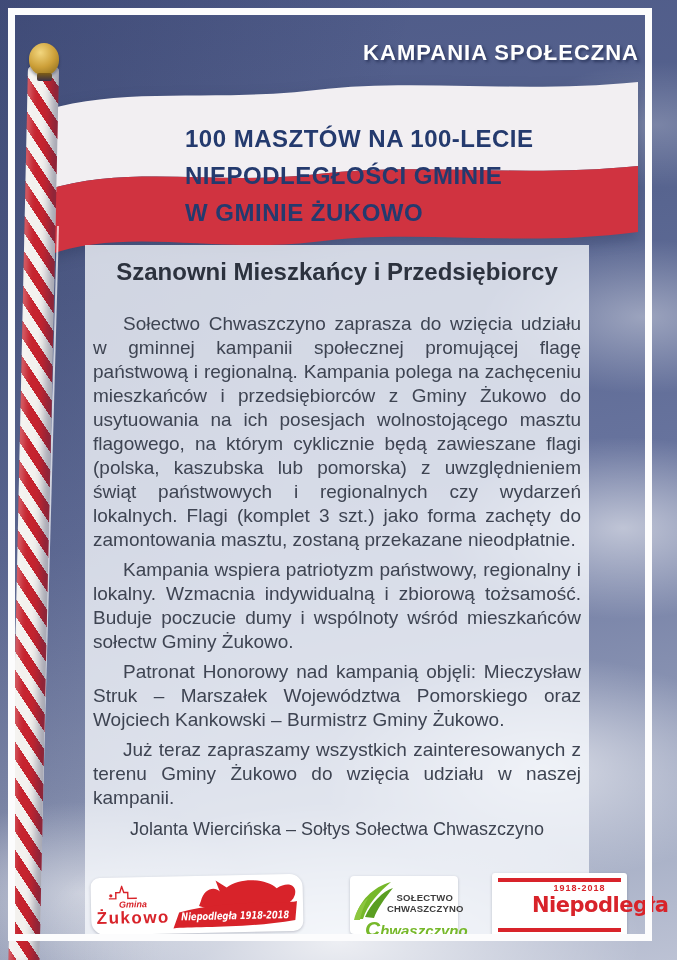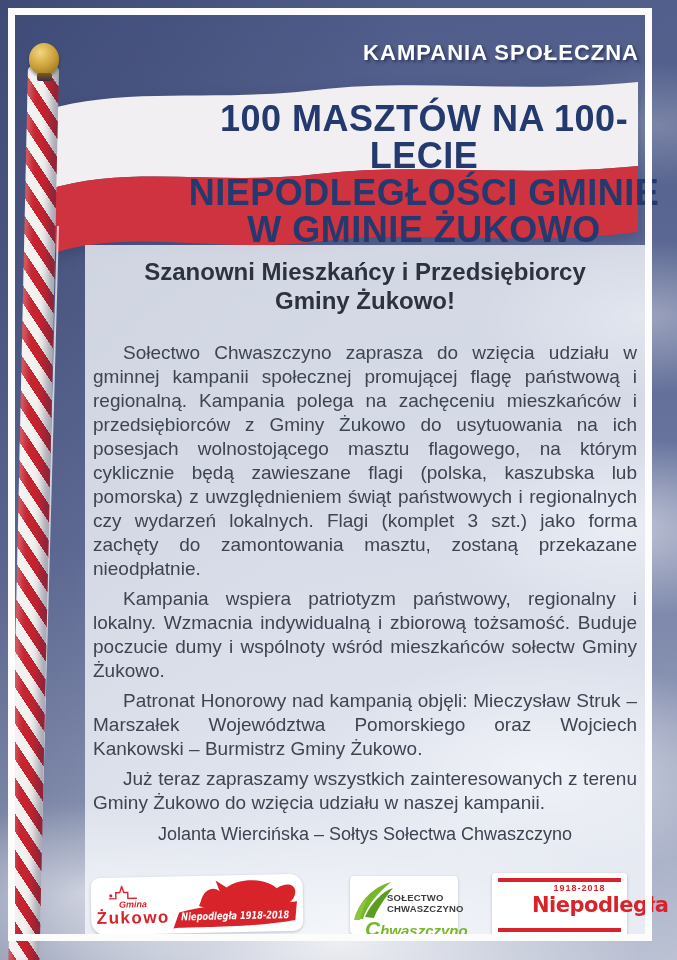--- a/index.html
+++ b/index.html
@@ -33,39 +33,39 @@
     border-radius:50% 50% 46% 46%;box-shadow:0 2px 3px rgba(20,25,55,.4);}
   .finial-collar{position:absolute;left:37px;top:73px;width:15px;height:8px;z-index:2;
     background:linear-gradient(#7d5c16,#3a3048);border-radius:2px;}
   
   .frame{position:absolute;left:8px;top:8px;right:25px;bottom:19px;z-index:6;
     border:7px solid #fcfcfd;pointer-events:none;}
   
   .badge{position:absolute;top:40px;right:38px;z-index:4;color:#ffffff;
     font-size:22px;font-weight:bold;letter-spacing:1px;
     text-shadow:2px 2px 3px rgba(20,30,65,.6);}
-  .title{position:absolute;top:100px;left:185px;right:14px;z-index:4;text-align:center;
-    color:#243a6e;font-size:36px;font-weight:bold;line-height:37px;letter-spacing:.5px;}
+  .title{position:absolute;top:120px;left:185px;right:14px;z-index:4;text-align:left;
+    color:#243a6e;font-size:24px;font-weight:bold;line-height:37px;letter-spacing:.5px;}
   
-  .panel{position:absolute;left:85px;top:245px;width:560px;height:693px;z-index:3;
+  .panel{position:absolute;left:85px;top:245px;width:504px;height:693px;z-index:3;
     background:rgba(246,248,252,.78);box-sizing:border-box;padding:12px 8px 0 8px;overflow:hidden;}
   .panel-heading{font-size:24px;font-weight:bold;line-height:29px;text-align:center;
     color:#2c323e;margin:0 0 26px 0;}
   .panel p{margin:0 0 6px 0;font-size:19px;line-height:24px;color:#3e4452;
     text-align:justify;text-indent:30px;}
   .closing{margin-top:7px;text-align:center;font-size:18px;line-height:25px;color:#3d4350;}
   
   .logo-box{position:absolute;z-index:4;background:#ffffff;box-shadow:0 1px 3px rgba(30,35,60,.25);padding-left:40px;}
   .logo-zukowo{left:91px;top:876px;width:212px;height:57px;border-radius:9px 13px 10px 14px;
     transform:rotate(-1.2deg);display:flex;align-items:center;padding:2px 4px;box-sizing:border-box;}
   .zu-left{width:76px;text-align:center;line-height:10px;}
   .zu-gmina{font-size:9px;font-style:italic;font-weight:bold;color:#d8232a;}
   .zu-name{font-size:17px;font-weight:bold;letter-spacing:1.5px;color:#d8232a;line-height:18px;}
   .logo-chwaszczyno{left:350px;top:876px;width:108px;height:58px;border-radius:4px;
-    position:absolute;box-sizing:border-box;padding:4px 5px 2px 5px;}
+    position:absolute;box-sizing:border-box;padding:4px 5px 2px 5px;text-align:right;}
   .ch-leaves{position:absolute;left:3px;top:3px;}
   .ch-text{margin:12px 0 0 32px;font-size:9.5px;font-weight:bold;color:#3c3c3c;line-height:11px;letter-spacing:.2px;}
   .ch-name{display:block;margin:3px 0 0 10px;font-size:15px;font-weight:bold;font-style:italic;color:#76b82a;}
   .ch-name::first-letter{font-size:21px;}
   .logo-niepodlegla{left:492px;top:873px;width:135px;height:64px;border-radius:3px;
     box-sizing:border-box;text-align:center;padding-top:10px;}
   .np-bar{position:absolute;left:6px;right:6px;height:4px;background:#d8232a;}
   .np-bar.top{top:5px;} .np-bar.bottom{bottom:5px;}
   .np-years{font-size:9px;font-weight:bold;color:#d8232a;letter-spacing:1px;line-height:10px;}
   .np-name{font-size:21px;font-weight:bold;color:#d8232a;letter-spacing:-.5px;line-height:24px;
@@ -91,21 +91,20 @@
   <div class="badge">KAMPANIA SPOŁECZNA</div>
   <div class="title">
     <div>100 MASZTÓW NA 100-LECIE</div>
     <div>NIEPODLEGŁOŚCI GMINIE</div>
     <div>W GMINIE ŻUKOWO</div>
   </div>
 
   <div class="panel">
     <div class="panel-heading">
       <span style="display:block">Szanowni Mieszkańcy i Przedsiębiorcy</span>
-      <span style="display:block">Gminy Żukowo!</span>
     </div>
     <p>Sołectwo Chwaszczyno zaprasza do wzięcia udziału w gminnej kampanii społecznej promującej flagę państwową i regionalną. Kampania polega na zachęceniu mieszkańców i przedsiębiorców z Gminy Żukowo do usytuowania na ich posesjach wolnostojącego masztu flagowego, na którym cyklicznie będą zawieszane flagi (polska, kaszubska lub pomorska) z uwzględnieniem świąt państwowych i regionalnych czy wydarzeń lokalnych. Flagi (komplet 3 szt.) jako forma zachęty do zamontowania masztu, zostaną przekazane nieodpłatnie.</p>
     <p>Kampania wspiera patriotyzm państwowy, regionalny i lokalny. Wzmacnia indywidualną i zbiorową tożsamość. Buduje poczucie dumy i wspólnoty wśród mieszkańców sołectw Gminy Żukowo.</p>
     <p>Patronat Honorowy nad kampanią objęli: Mieczysław Struk – Marszałek Województwa Pomorskiego oraz Wojciech Kankowski – Burmistrz Gminy Żukowo.</p>
     <p>Już teraz zapraszamy wszystkich zainteresowanych z terenu Gminy Żukowo do wzięcia udziału w naszej kampanii.</p>
     <div class="closing">
       <div>Jolanta Wiercińska – Sołtys Sołectwa Chwaszczyno</div>
     </div>
   </div>
 

